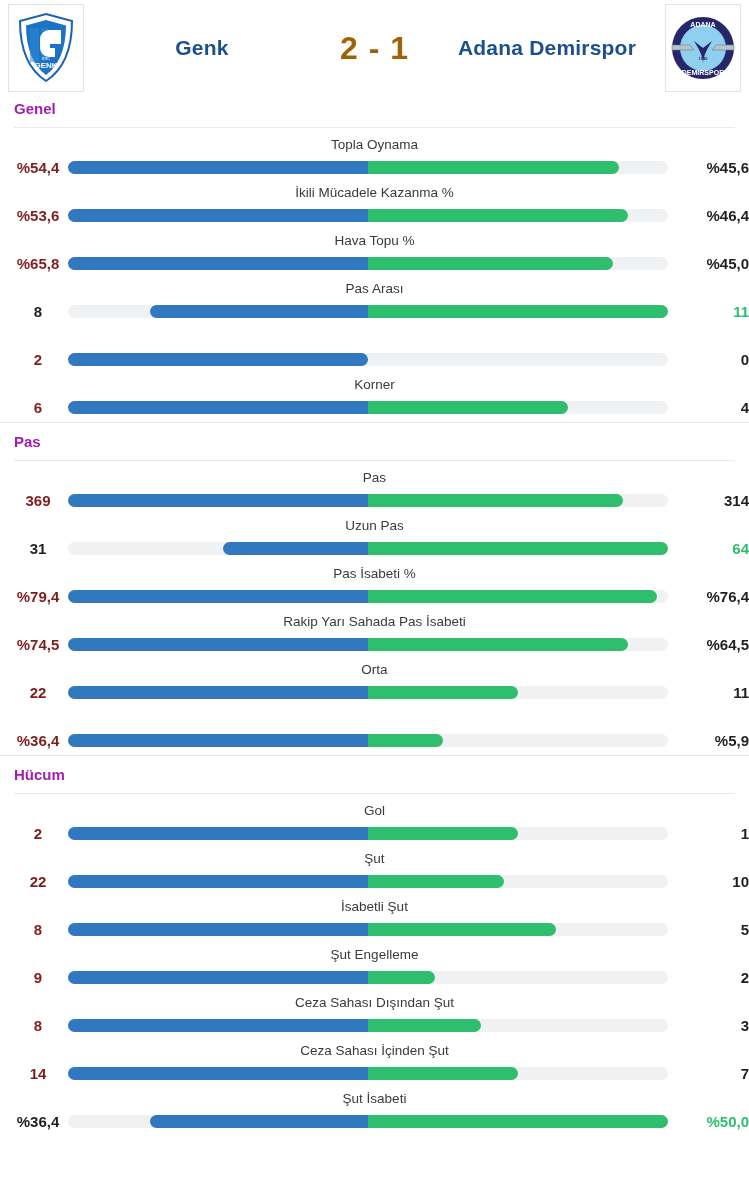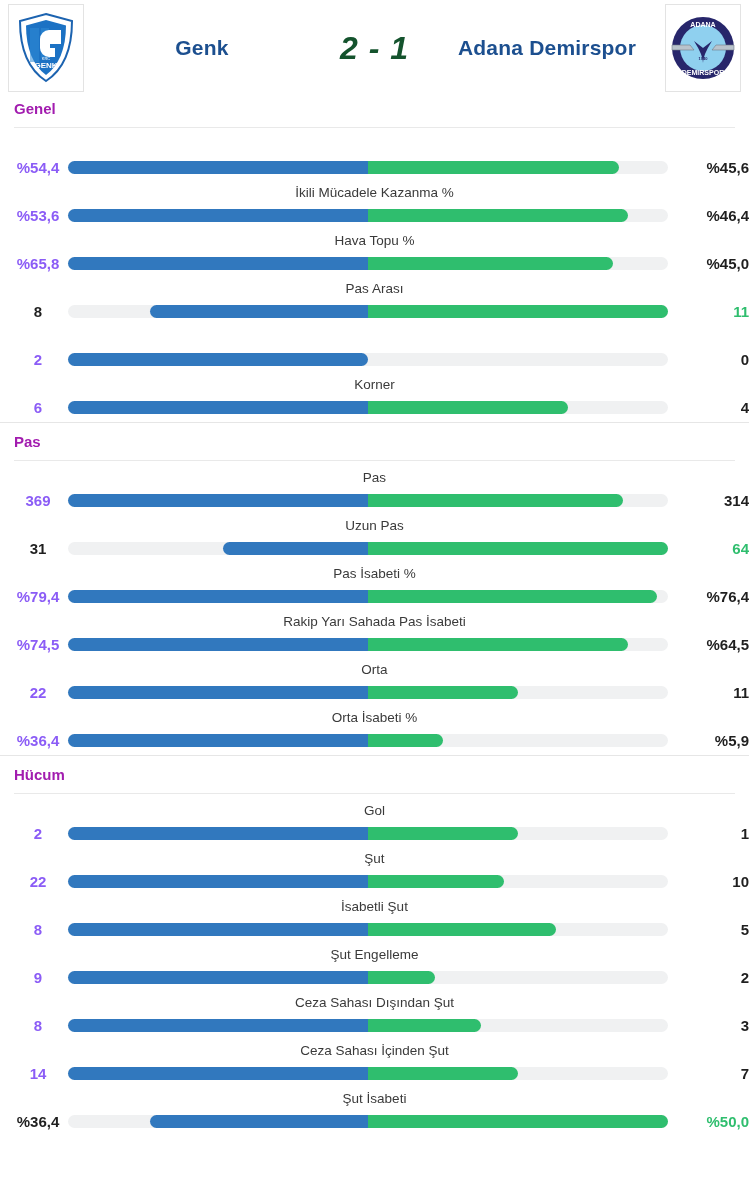--- a/index.html
+++ b/index.html
@@ -36,27 +36,26 @@
   }
   .team-name {
     color: #1c4f8f;
     font-size: 21px;
     font-weight: bold;
     width: 215px;
     text-align: center;
     letter-spacing: .2px;
   }
   .score {
-    color: #14532d;
+    color: #a16207;
     font-size: 32px;
     font-weight: bold;
     width: 130px;
     text-align: center;
     letter-spacing: 1px;
-    font-style: italic;
   }
 
   
   .section-head {
     border-top: 1px solid #e6e6e6;
     padding: 10px 0 10px 14px;
   }
   .section-head.first { border-top: none; padding-top: 4px; }
   .section-title {
     color: #a21caf;
@@ -86,21 +85,21 @@
   .stat-val {
     position: absolute;
     top: 25px;
     font-size: 15px;
     font-weight: bold;
     width: 76px;
     text-align: center;
   }
   .stat-val.left  { left: 0px; }
   .stat-val.right { right: 0px; text-align: right; }
-  .v-home   { color: #8b5cf6; }
+  .v-home   { color: #7f1d1d; }
   .v-away   { color: #2fbe6e; }
   .v-plain  { color: #1f1f1f; }
 
   .track {
     position: absolute;
     top: 27px;
     left: 68px;
     width: 600px;
     height: 13px;
     background: #f0f1f2;
@@ -157,20 +156,21 @@
     </div>
   </div>
 
   <div id="sections-root">
       <div class="section-head first">
         <div class="section-title">Genel</div>
       </div>
       <div class="section-rule"></div>
       <div class="stats-group">
         <div class="stat-row">
+          <div class="stat-label">Topla Oynama</div>
           <div class="stat-val left v-home">%54,4</div>
           <div class="stat-val right v-plain">%45,6</div>
           <div class="track">
             <div class="bar-half bar-home" style="width: 300px;"></div>
             <div class="bar-half bar-away" style="width: 251.471px;"></div>
           </div>
         </div>
         <div class="stat-row">
           <div class="stat-label">İkili Mücadele Kazanma %</div>
           <div class="stat-val left v-home">%53,6</div>
@@ -259,21 +259,20 @@
         <div class="stat-row">
           <div class="stat-label">Orta</div>
           <div class="stat-val left v-home">22</div>
           <div class="stat-val right v-plain">11</div>
           <div class="track">
             <div class="bar-half bar-home" style="width: 300px;"></div>
             <div class="bar-half bar-away" style="width: 150px;"></div>
           </div>
         </div>
         <div class="stat-row">
-          <div class="stat-label">Orta İsabeti %</div>
           <div class="stat-val left v-home">%36,4</div>
           <div class="stat-val right v-plain">%5,9</div>
           <div class="track">
             <div class="bar-half bar-home" style="width: 300px;"></div>
             <div class="bar-half bar-away" style="width: 75px;"></div>
           </div>
         </div>
       </div>
       <div class="section-head">
         <div class="section-title">Hücum</div>

